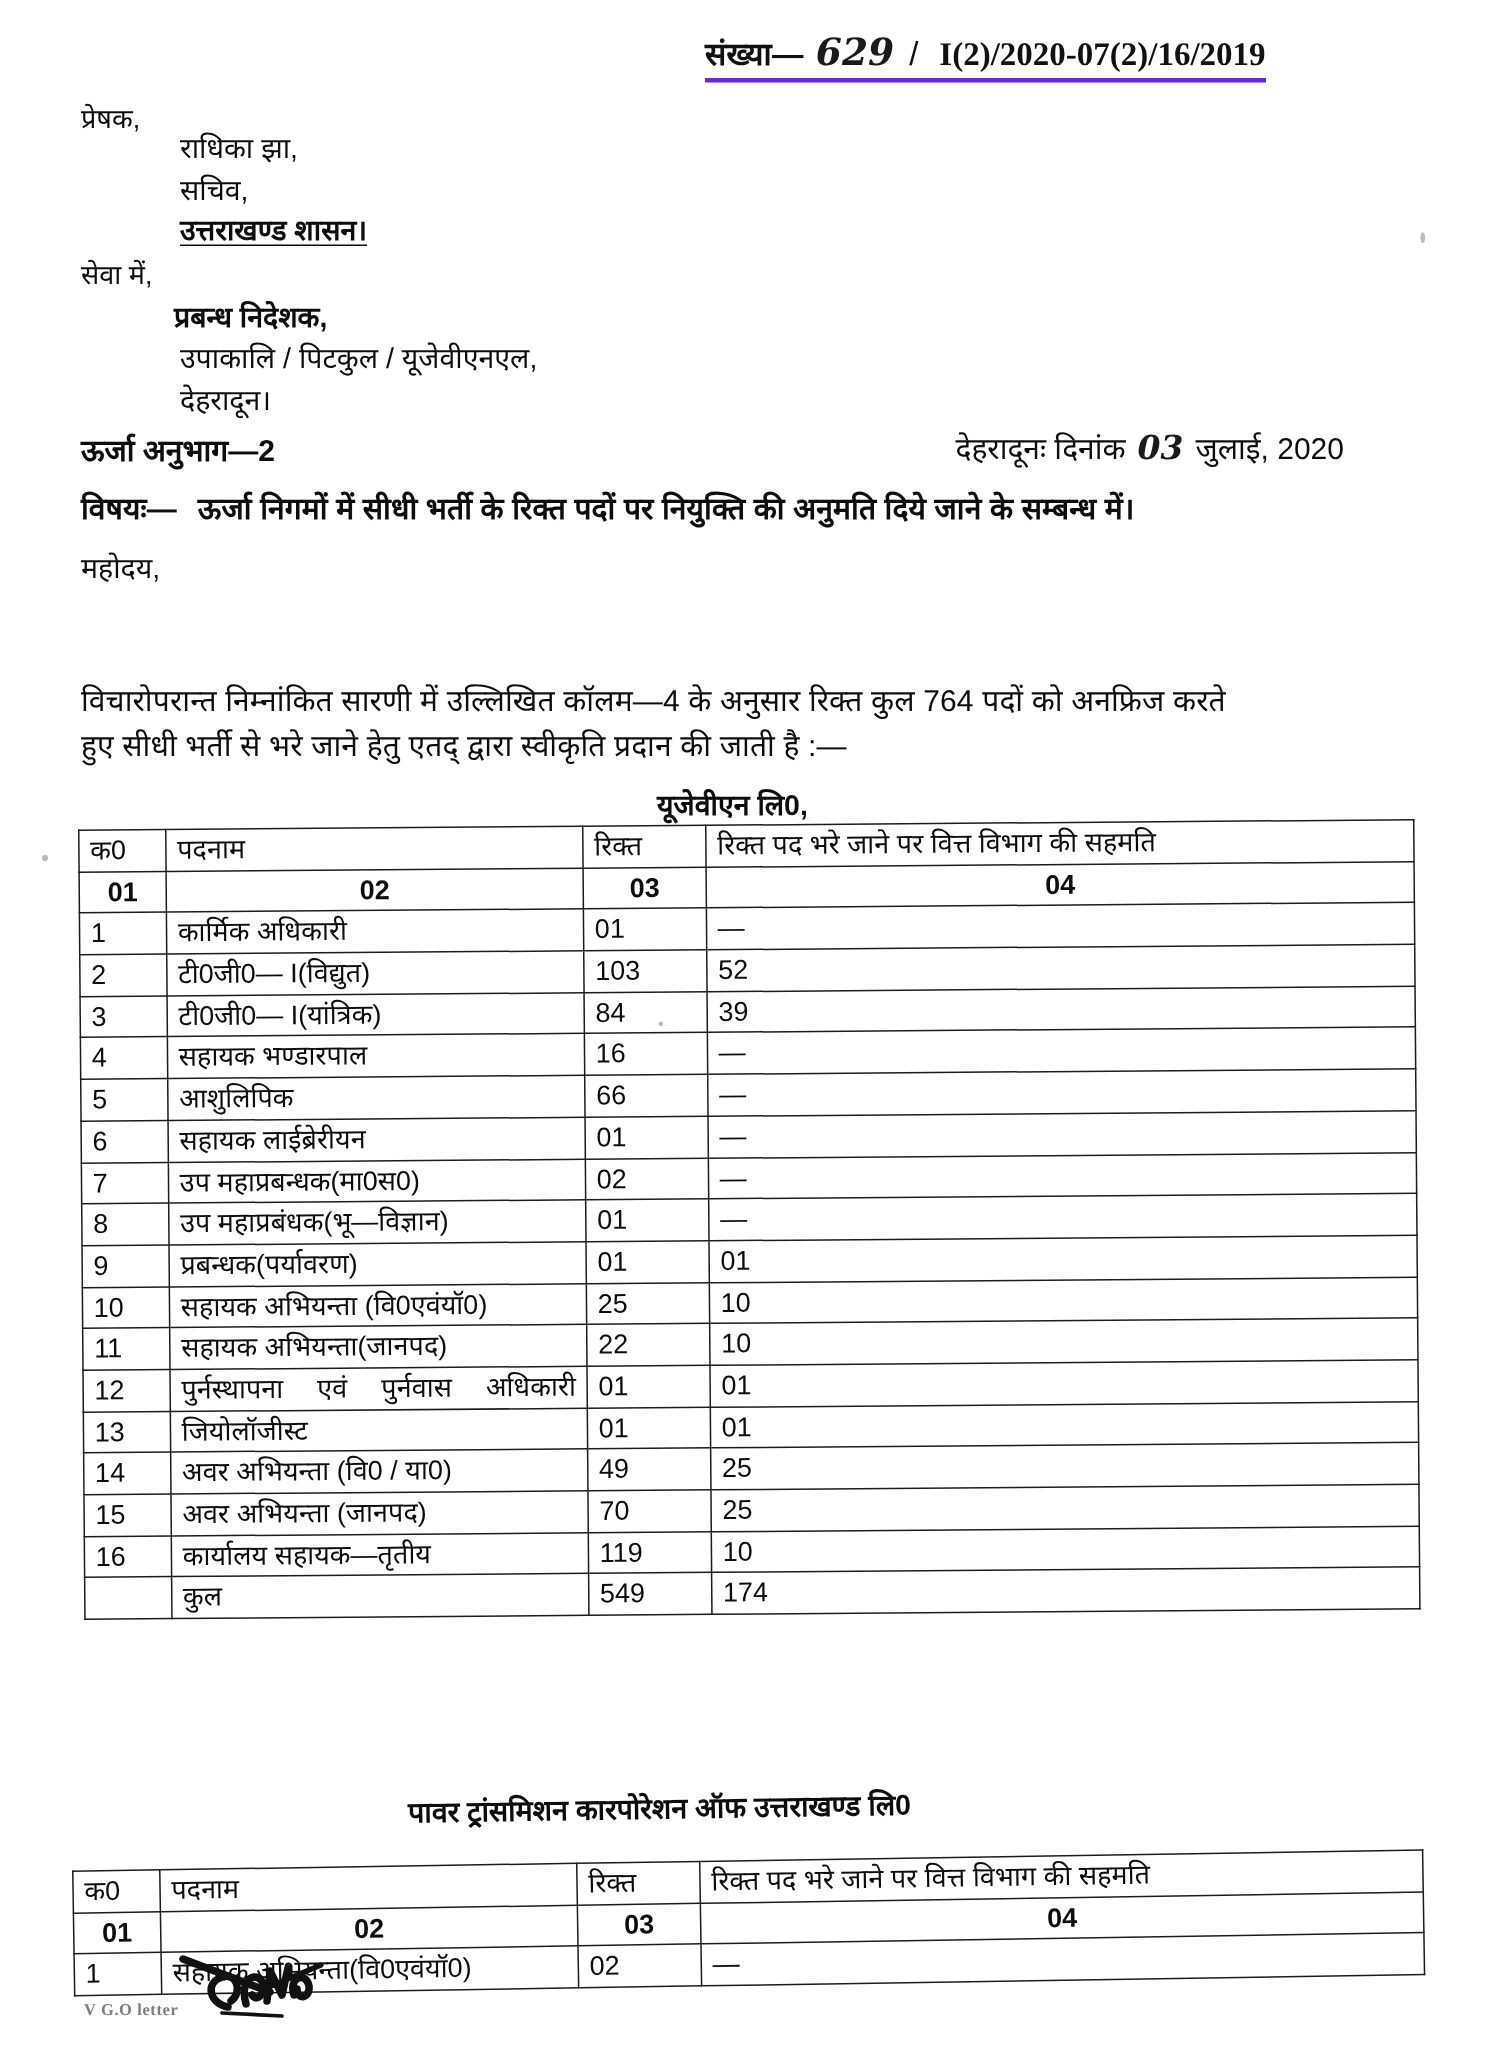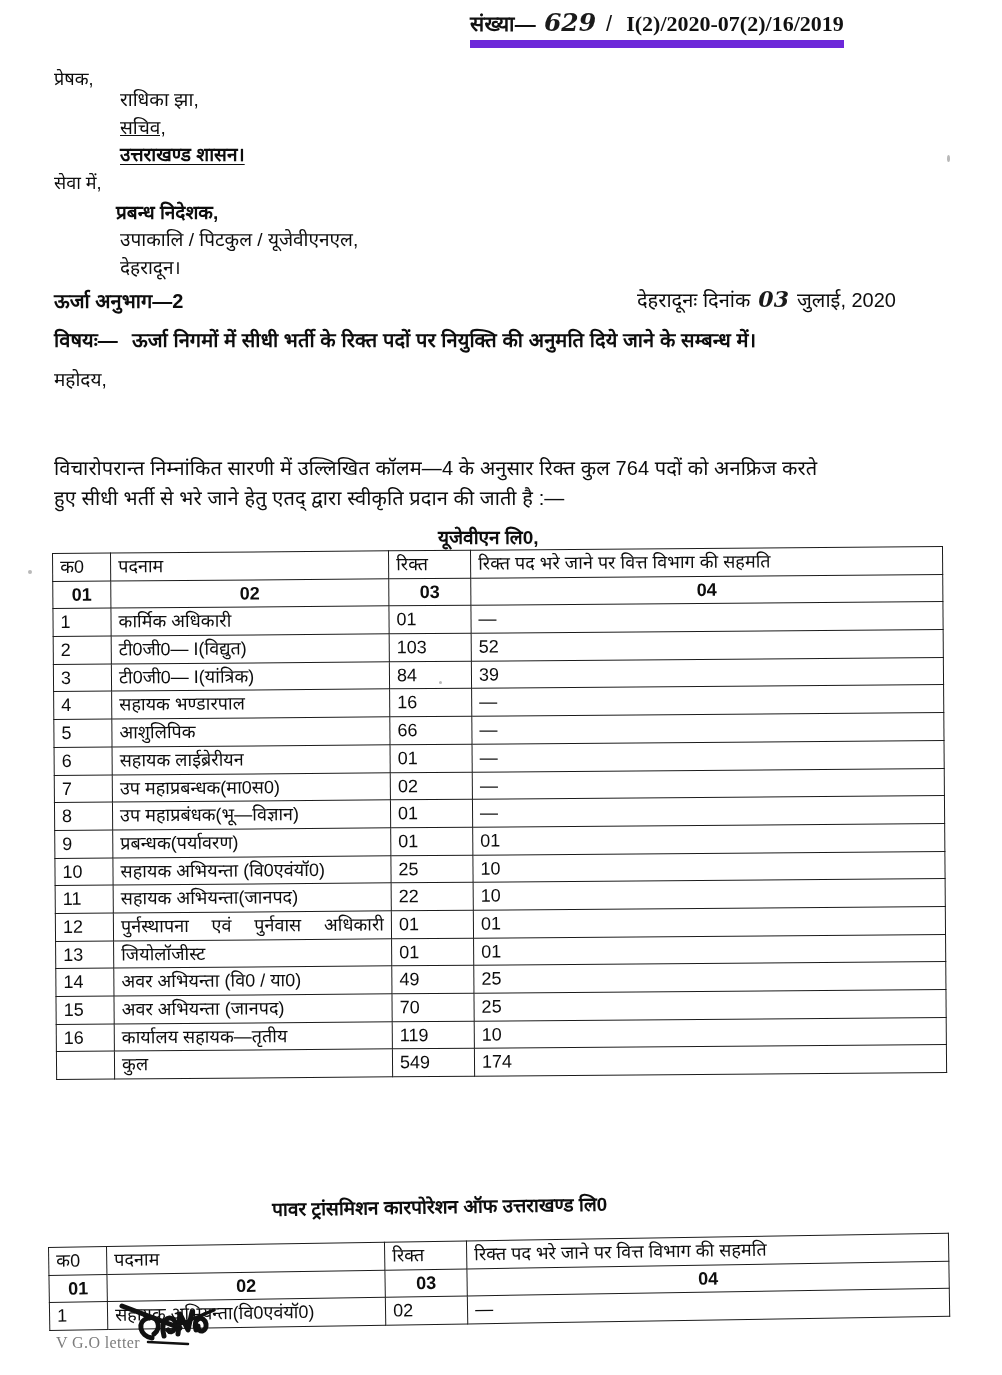--- a/index.html
+++ b/index.html
@@ -27,24 +27,24 @@
   .hand {
     font-family: "DejaVu Serif", "Liberation Serif", serif;
     font-style: italic;
     font-weight: 700;
     color: #1a1a1a;
   }
 
   
   #ref-line {
     position: absolute;
-    left: 470px; top: 8px;
+    left: 470px; top: 20px;
     display: flex;
     align-items: baseline;
-    border-bottom: 8px solid #6d28d9;
+    border-bottom: 3px solid #6d28d9;
     padding-bottom: 3px;
   }
   #ref-line .lbl   { font-size: 21px; font-weight: 700; letter-spacing: .2px; }
   #ref-line .num   { font-size: 25px; margin: 0 10px 0 8px; }
   #ref-line .slash { font-size: 22px; font-weight: 400; }
   #ref-line .code  { font-size: 22px; font-weight: 700; margin-left: 14px;
                      font-family: "Liberation Serif", "DejaVu Serif", serif; }
 
   
   .blk-label { font-size: 18px; }
@@ -87,24 +87,25 @@
   
   #sig {
     position: absolute;
     left: 118px; top: 1296px;
     width: 130px; height: 52px;
     pointer-events: none;
   }
   #go-note {
     position: absolute;
     left: 56px; top: 1334px;
-    font-size: 16px;
+    font-size: 11px;
     color: #7d7d7d;
     font-family: "Liberation Serif", "DejaVu Serif", serif;
     letter-spacing: .4px;
+    font-weight: bold;
   }
   .speck {
     position: absolute;
     background: #b9b9b9;
     border-radius: 50%;
   }
 </style>
 </head>
 <body>
 
@@ -112,21 +113,21 @@
 
   <div id="ref-line">
     <span class="lbl">संख्या—</span>
     <span class="num hand">629</span>
     <span class="slash">/</span>
     <span class="code">I(2)/2020-07(2)/16/2019</span>
   </div>
 
   <div class="txt blk-label" style="left:54px; top:70px;">प्रेषक,</div>
   <div class="txt blk-line" style="left:120px; top:90px;">राधिका झा,</div>
-  <div class="txt blk-line" style="left:120px; top:118px;text-decoration:underline;">सचिव,</div>
+  <div class="txt blk-line" style="left:120px; top:118px;">सचिव,</div>
   <div class="txt blk-line bold ul" style="left:120px; top:145px;">उत्तराखण्ड शासन।</div>
 
   <div class="txt blk-label" style="left:54px; top:174px;">सेवा में,</div>
   <div class="txt blk-line bold" style="left:116px; top:203px;">प्रबन्ध निदेशक,</div>
   <div class="txt blk-line" style="left:120px; top:230px;">उपाकालि / पिटकुल / यूजेवीएनएल,</div>
   <div class="txt blk-line" style="left:120px; top:258px;">देहरादून।</div>
 
   <div class="txt" style="left:54px; top:291px; font-size:20px; font-weight:700;">ऊर्जा अनुभाग—2</div>
 
   <div class="txt" style="left:637px; top:288px; font-size:20px;"><span>देहरादूनः दिनांक</span><span class="hand" style="font-size:22px; padding:0 8px;">03</span><span>जुलाई, 2020</span></div>

